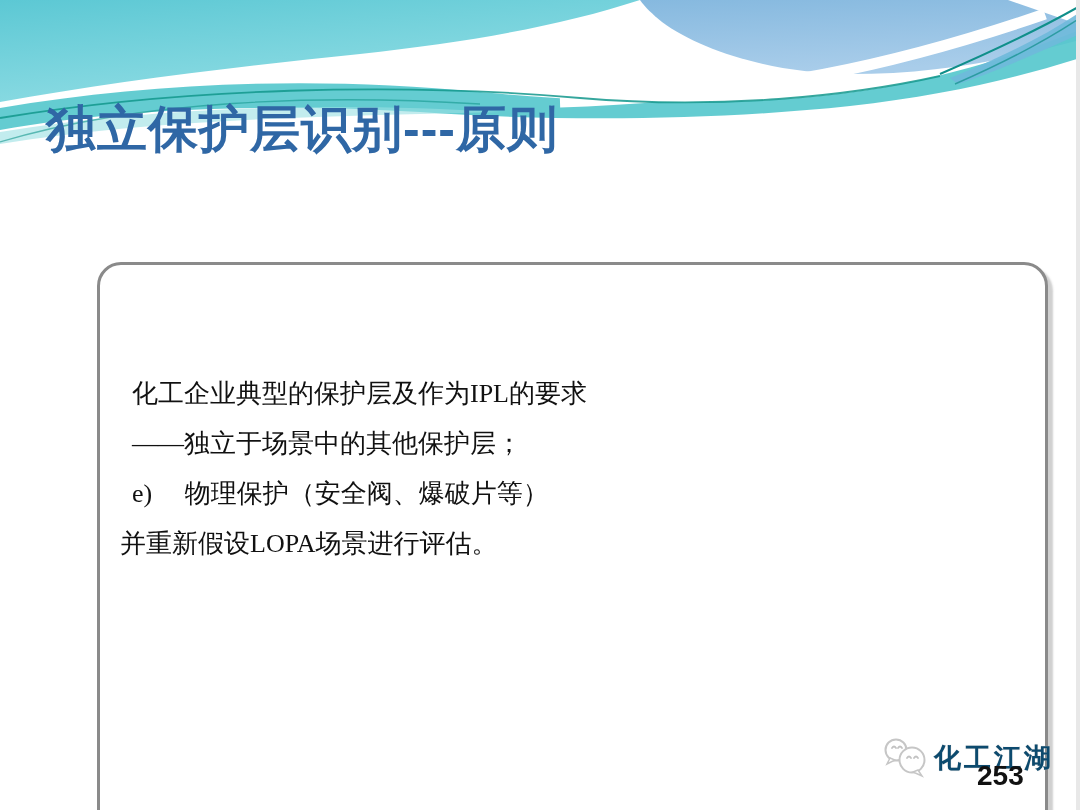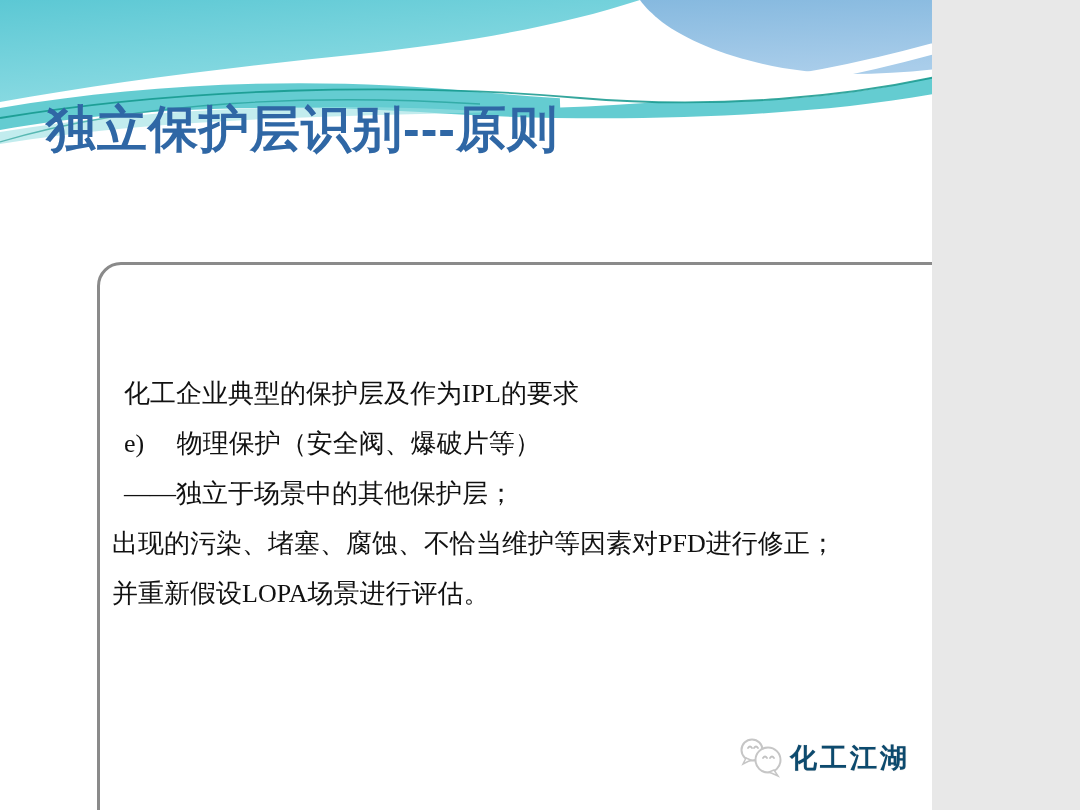--- a/index.html
+++ b/index.html
@@ -1,18 +1,18 @@
 <!DOCTYPE html>
 <html><head>
 <meta charset="utf-8">
 <style>
   html,body { margin:0; padding:0; background:#e8e8e8; }
   .slide {
     position: relative;
-    width: 932px; height: 810px;
+    width: 1076px; height: 810px;
     background: #ffffff;
     overflow: hidden;
     font-family: "Liberation Sans", sans-serif;
     text-decoration: underline;
   }
   .header-wave {
     position: absolute; top:0; left:0;
     width: 1080px; height: 175px;
     display: block;
   }
@@ -38,20 +38,21 @@
     padding: 104px 14px 0 12px;
     box-sizing: content-box;
   }
   .content-box .line {
     height: 50px;
     line-height: 50px;
     font-family: "Liberation Serif", "DejaVu Serif", serif;
     font-size: 26px;
     color: #111111;
     white-space: nowrap;
+    margin-left: 8px;
   }
   .content-box .line.indent { padding-left: 12px; }
   .watermark {
     position: absolute;
     right: 22px; top: 737px;
     display: flex; align-items: center;
     color: #c9c9c9;
     z-index: 2;
   }
   .watermark .wm-text {
@@ -106,23 +107,22 @@
     <path d="M0,118 C180,88 400,82 580,98 C720,110 850,96 940,76" stroke="#12968c" stroke-width="1.8" fill="none" opacity="0.85"></path>
     <path d="M0,142 C140,100 320,94 480,104" stroke="#12968c" stroke-width="1.3" fill="none" opacity="0.6"></path>
     <path d="M940,74 C1000,48 1045,26 1080,6" stroke="#0f8f8a" stroke-width="2" fill="none"></path>
     <path d="M955,84 C1010,60 1050,38 1080,18" stroke="#0f8f8a" stroke-width="1.4" fill="none" opacity="0.7"></path>
   </svg>
 
   <h1 class="title">独立保护层识别---原则</h1>
 
   <div class="content-box">
     <div class="line indent">化工企业典型的保护层及作为IPL的要求</div>
+    <div class="line indent">——独立于场景中的其他保护层；</div>
     <div class="line indent">e)　 物理保护（安全阀、爆破片等）</div>
-    <div class="line indent">——独立于场景中的其他保护层；</div>
-    <div class="line">出现的污染、堵塞、腐蚀、不恰当维护等因素对PFD进行修正；</div>
     <div class="line">并重新假设LOPA场景进行评估。</div>
   </div>
 
   <div class="watermark">
     <svg width="46" height="42" viewBox="0 0 46 42" xmlns="http://www.w3.org/2000/svg" aria-hidden="true">
       <g stroke="#c6c6c6" stroke-width="2" fill="#ffffff">
         <circle cx="14" cy="13" r="10.5"></circle>
         <path d="M8,21 L5,27 L13,23 Z" stroke-width="1.5"></path>
         <circle cx="30" cy="23" r="12.5"></circle>
         <path d="M36,33 L40,39 L31,35 Z" stroke-width="1.5"></path>

